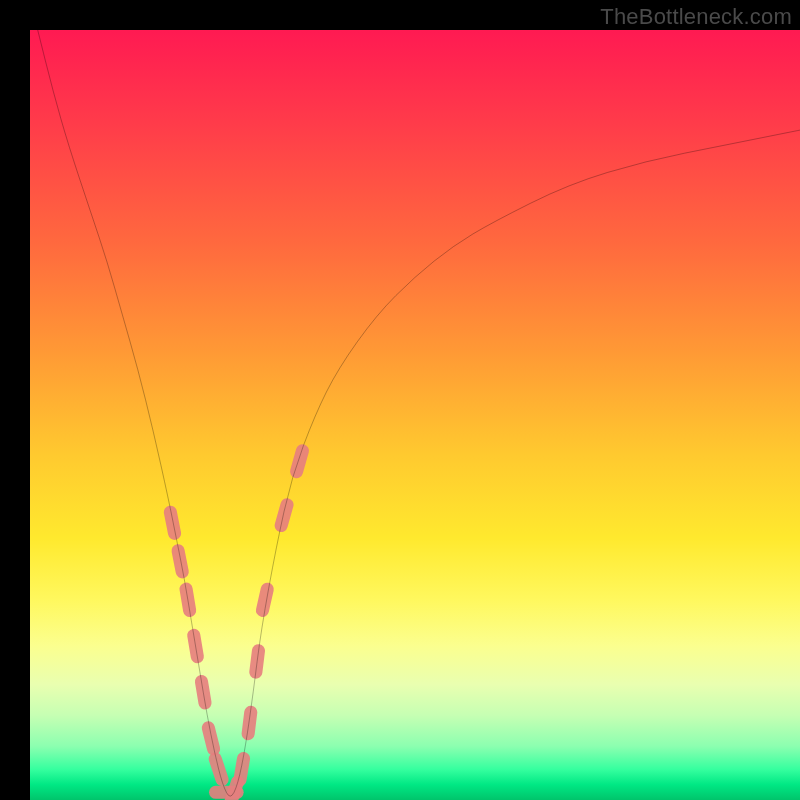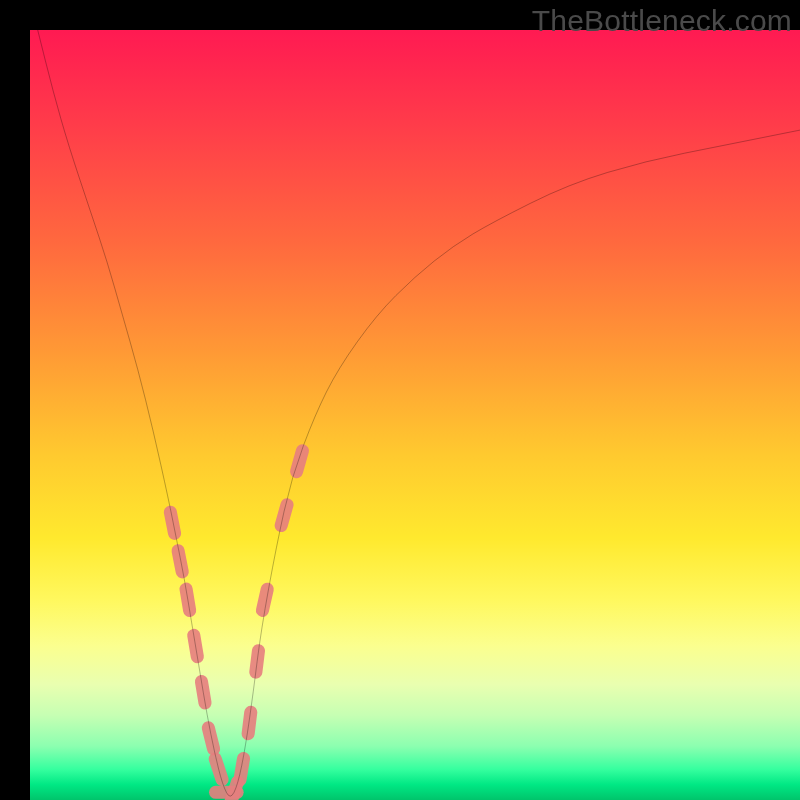--- a/index.html
+++ b/index.html
@@ -40,21 +40,21 @@
       #36ff9f 96%,
       #00e884 98%,
       #00c46b 100%
     );
   }
   .attribution {
     position: absolute;
     top: 4px;
     right: 8px;
     color: #4a4a4a;
-    font-size: 30px;
+    font-size: 22px;
     font-weight: 500;
     letter-spacing: 0.2px;
     z-index: 50;
   }
   svg.curve {
     position: absolute;
     left: 0;
     top: 0;
   }
 </style>

